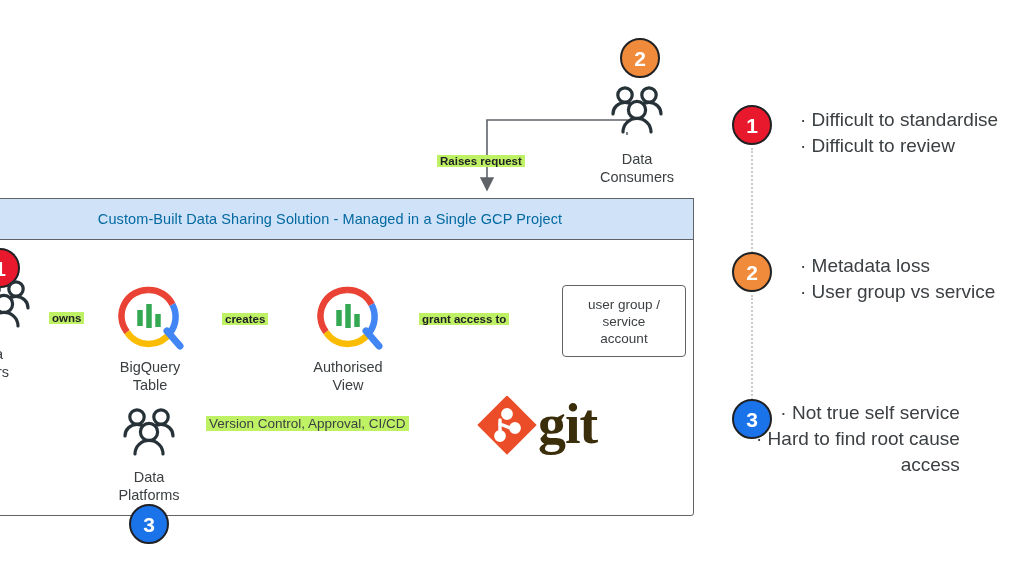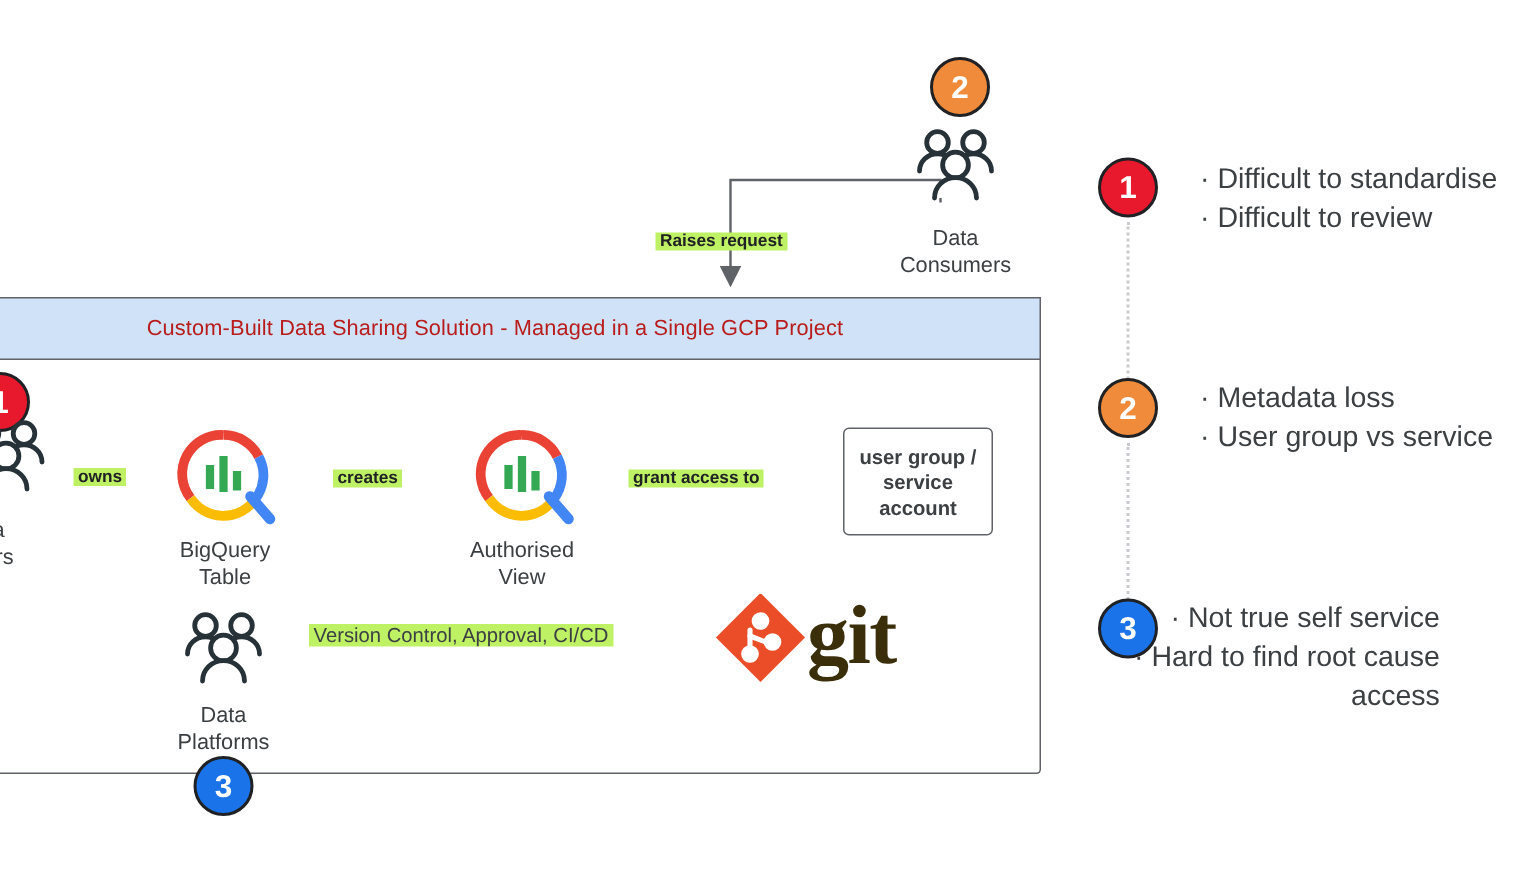--- a/index.html
+++ b/index.html
@@ -13,21 +13,21 @@
   
   .gcp-container{
     position:absolute;left:-34px;top:198px;width:728px;height:318px;
     border:1.6px solid #5f6368;border-radius:3px;background:#fff;box-sizing:border-box;
   }
   .gcp-banner{
     position:absolute;left:-34px;top:198px;width:728px;height:42px;
     background:#cfe2f7;border:1.6px solid #5f6368;box-sizing:border-box;
     display:flex;align-items:center;justify-content:center;
   }
-  .gcp-banner span{font-size:14.5px;color:#b91c1c;letter-spacing:.1px;}
+  .gcp-banner span{font-size:14.5px;color:#0369a1;letter-spacing:.1px;}
 
   
   .node-label{
     position:absolute;text-align:center;font-size:14.5px;line-height:18px;color:#3c4043;
   }
   .edge-label{
     position:absolute;font-size:11.5px;font-weight:bold;color:#202124;
     background:#bef264;padding:0 3px;white-space:nowrap;
   }
 
@@ -155,21 +155,21 @@
       <line x1="55" y1="48" x2="68" y2="63" stroke="#4285f4" stroke-width="7" stroke-linecap="round"></line>
     </svg>
   </div>
   <div class="node-label" style="left:297px;top:358px;width:102px;">
     <div>Authorised</div>
     <div>View</div>
   </div>
   <div class="edge-label" style="left:222px;top:313px;">creates</div>
   <div class="edge-label" style="left:419px;top:313px;">grant access to</div>
 
-  <div class="plainbox" style="left:562px;top:285px;width:100px;height:72px;font-weight:bold;">
+  <div class="plainbox" style="left:562px;top:285px;width:124px;height:72px;">
     <div>
       <div>user group /</div>
       <div>service</div>
       <div>account</div>
     </div>
   </div>
 
   <div class="badge" style="left:620px;top:38px;background:#ef8b3b;">
     <span>2</span>
   </div>

